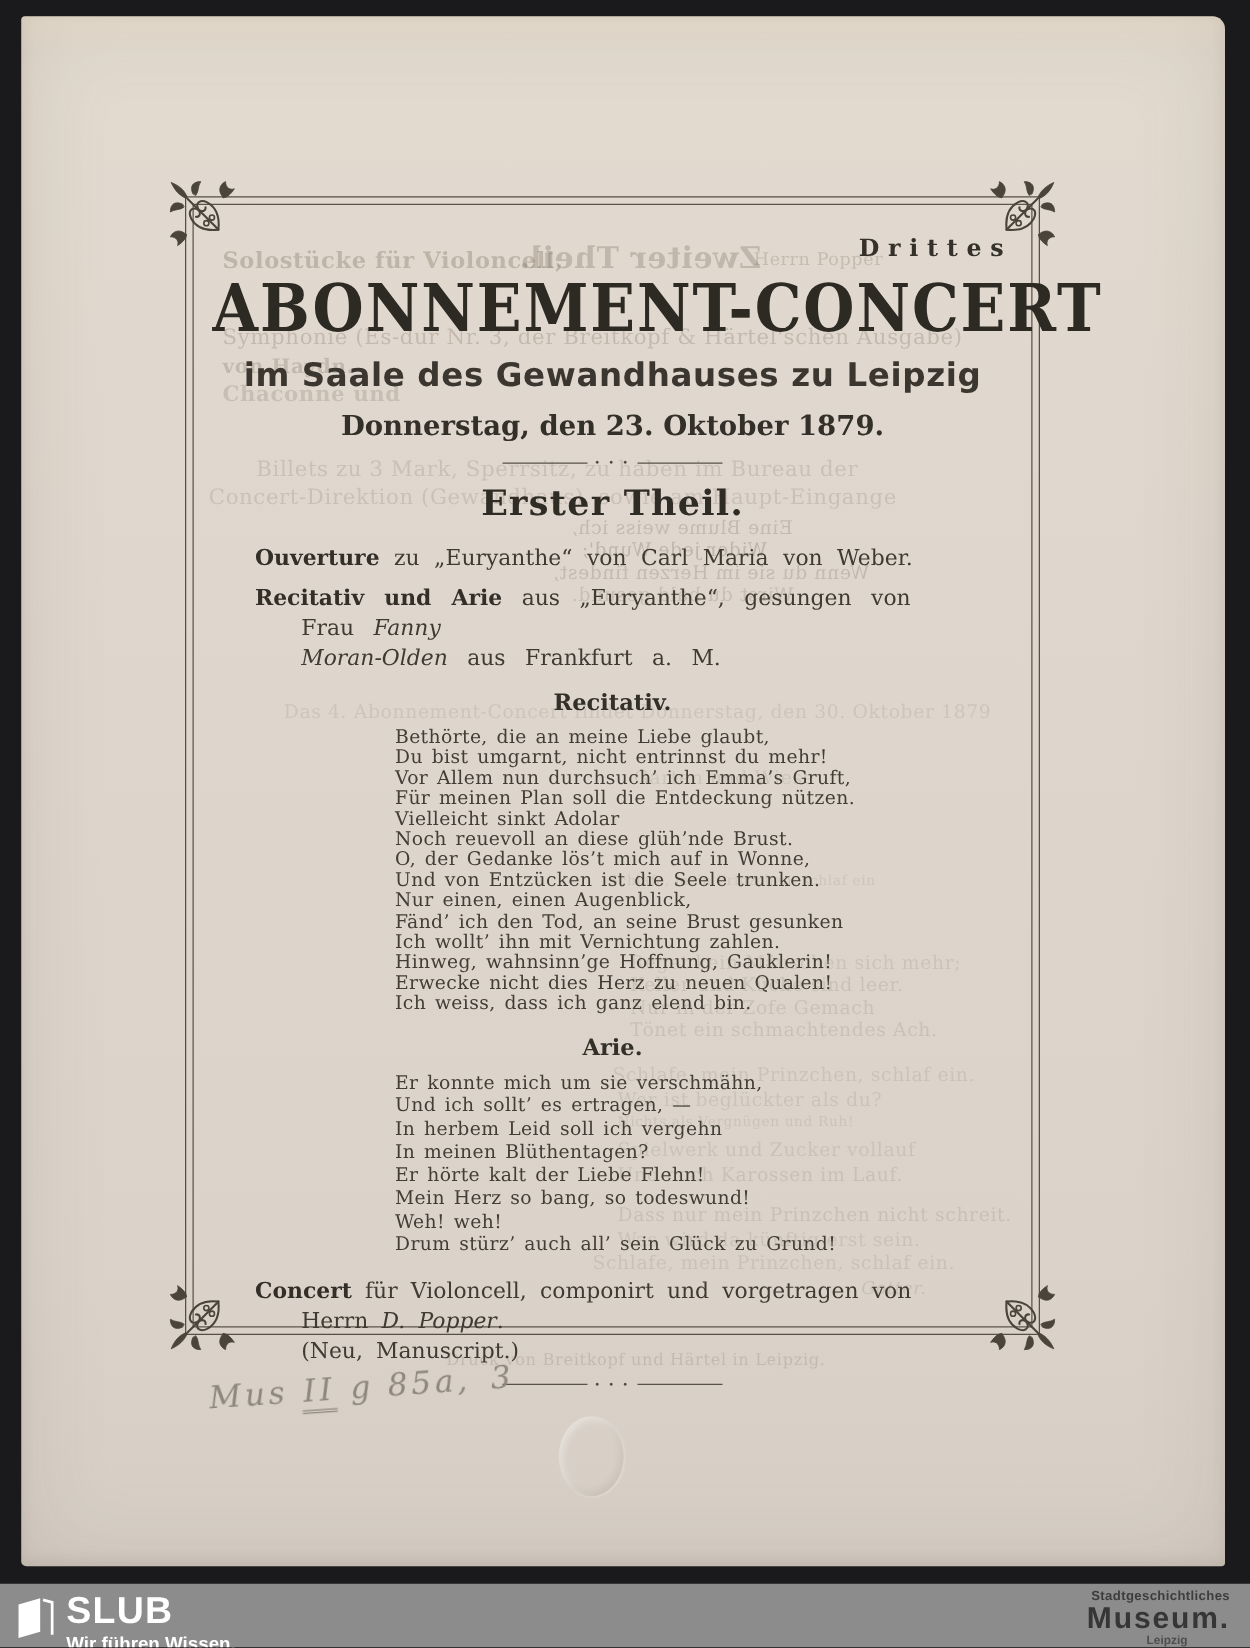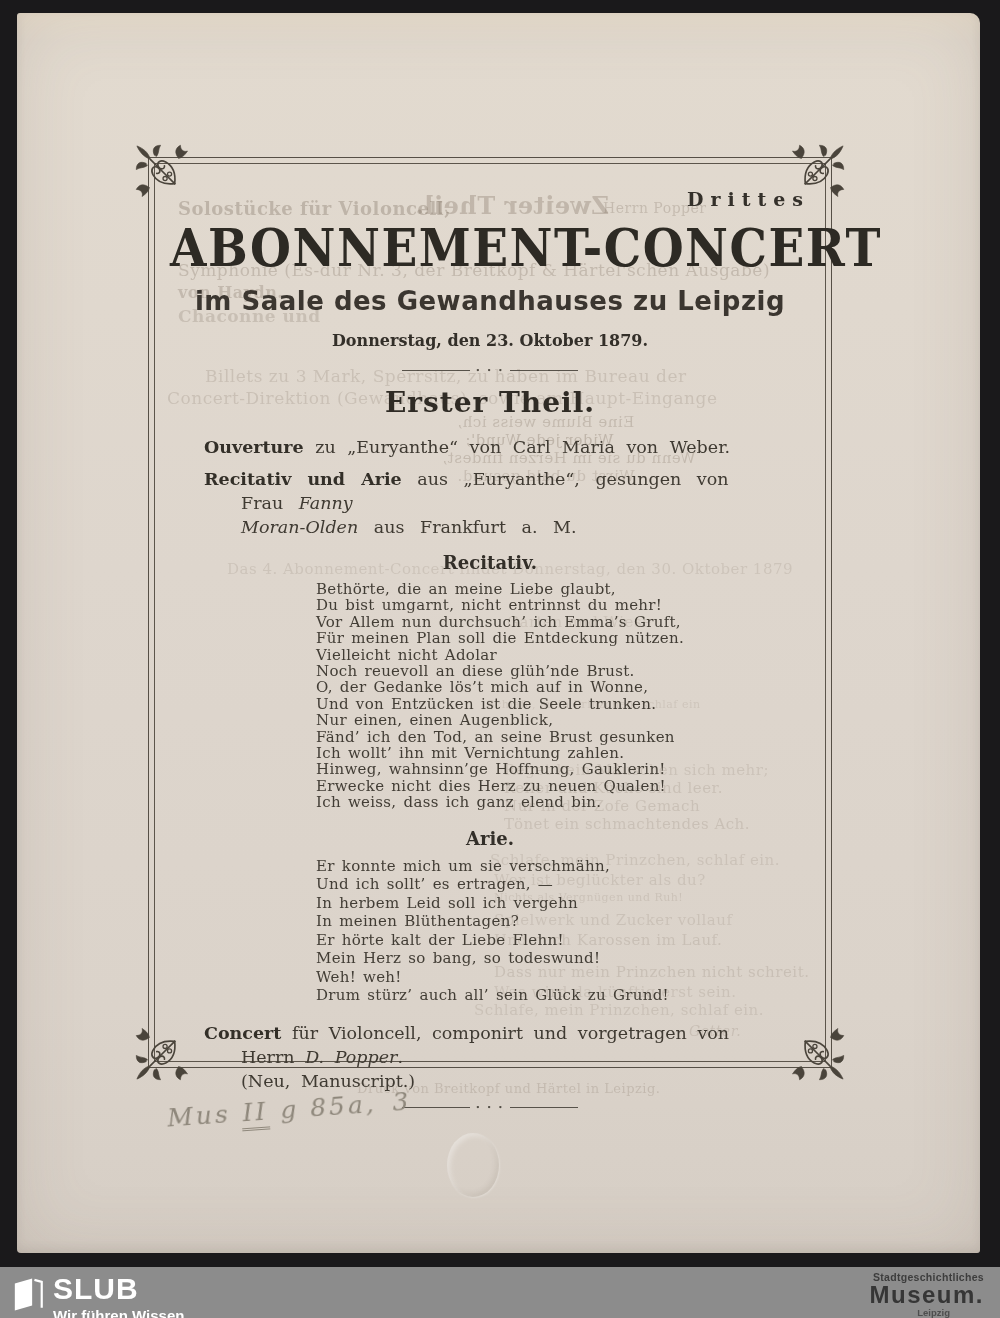--- a/index.html
+++ b/index.html
@@ -25,21 +25,21 @@
   .corner.br{right:-14px;bottom:-14px;transform:rotate(180deg);}
   .corner.bl{left:-14px;bottom:-14px;transform:rotate(270deg);}
 
   
   .content{position:relative;height:100%;box-sizing:border-box;padding:30px 21px 0 21px;color:#3f3a32;}
   .series{ text-align:right;font-size:19px;font-weight:bold;letter-spacing:7px;color:#34302a;}
   .title{ text-align:center;font-size:47px;font-weight:bold;letter-spacing:1.5px;color:#2d2a24;
           transform:scaleY(1.12);transform-origin:center;margin-top:10px;line-height:56px;white-space:nowrap;}
   .venue{ text-align:center;font-family:"DejaVu Sans","Liberation Sans",sans-serif;font-weight:bold;
           font-size:26px;letter-spacing:.5px;color:#3b3630;margin-top:8px;line-height:34px;}
-  .dateline{text-align:center;font-size:16px;font-weight:bold;color:#332f29;margin-top:10px;line-height:26px;}
+  .dateline{text-align:center;font-size:22px;font-weight:bold;color:#332f29;margin-top:10px;line-height:26px;}
   .rule{display:flex;align-items:center;width:176px;margin:12px auto 0 auto;height:9px;color:#4f4a42;}
   .rule::before,.rule::after{content:"";flex:1;height:1px;background:#57524a;}
   .rule .dots{font-size:8px;letter-spacing:2px;margin:0 5px;line-height:9px;}
   .part{ text-align:center;font-size:28px;font-weight:bold;letter-spacing:1px;color:#2f2b25;margin-top:10px;line-height:36px;}
   .entry{margin:14px 34px 0 34px;font-size:17.5px;line-height:24px;word-spacing:6px;}
   .entry.hang{padding-left:37px;text-indent:-37px;}
   .entry .lead{font-weight:bold;color:#332f28;}
   .entry .it{font-style:italic;}
   .entry.e2{word-spacing:10px;margin-top:8px;}
   .entry.e3{word-spacing:5px;margin-top:16px;}
@@ -165,21 +165,21 @@
         <div class="entry"><span class="lead">Ouverture</span><span> zu „Euryanthe“ von Carl Maria von Weber.</span></div>
 
         <div class="entry e2 hang"><span class="lead">Recitativ und Arie</span><span> aus „Euryanthe“, gesungen von Frau </span><span class="it">Fanny</span><br><span class="it">Moran-Olden</span><span> aus Frankfurt a. M.</span></div>
 
         <div class="subhead">Recitativ.</div>
         <div class="poem">
           <div class="ln">Bethörte, die an meine Liebe glaubt,</div>
           <div class="ln">Du bist umgarnt, nicht entrinnst du mehr!</div>
           <div class="ln">Vor Allem nun durchsuch’ ich Emma’s Gruft,</div>
           <div class="ln">Für meinen Plan soll die Entdeckung nützen.</div>
-          <div class="ln">Vielleicht nicht Adolar</div>
+          <div class="ln">Vielleicht sinkt Adolar</div>
           <div class="ln">Noch reuevoll an diese glüh’nde Brust.</div>
           <div class="ln">O, der Gedanke lös’t mich auf in Wonne,</div>
           <div class="ln">Und von Entzücken ist die Seele trunken.</div>
           <div class="ln">Nur einen, einen Augenblick,</div>
           <div class="ln">Fänd’ ich den Tod, an seine Brust gesunken</div>
           <div class="ln">Ich wollt’ ihn mit Vernichtung zahlen.</div>
           <div class="ln">Hinweg, wahnsinn’ge Hoffnung, Gauklerin!</div>
           <div class="ln">Erwecke nicht dies Herz zu neuen Qualen!</div>
           <div class="ln">Ich weiss, dass ich ganz elend bin.</div>
         </div>

